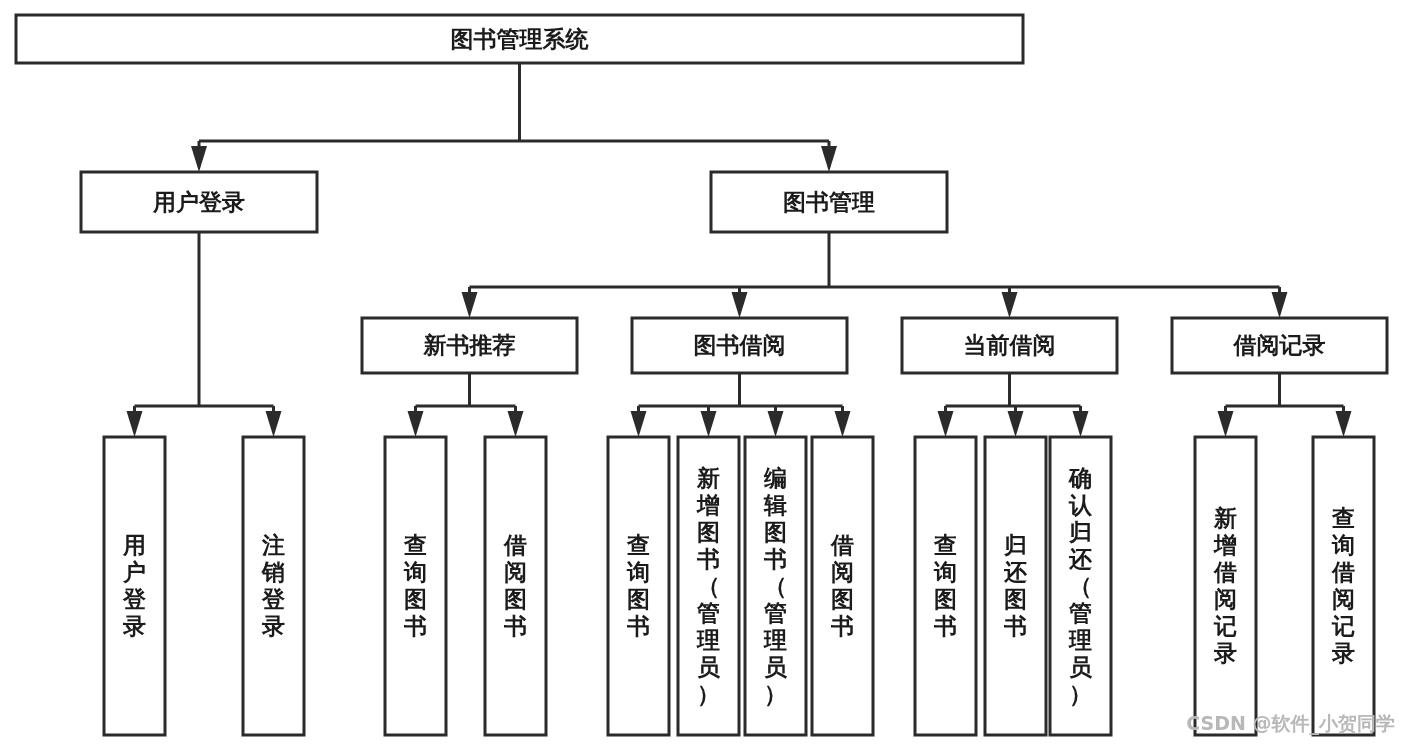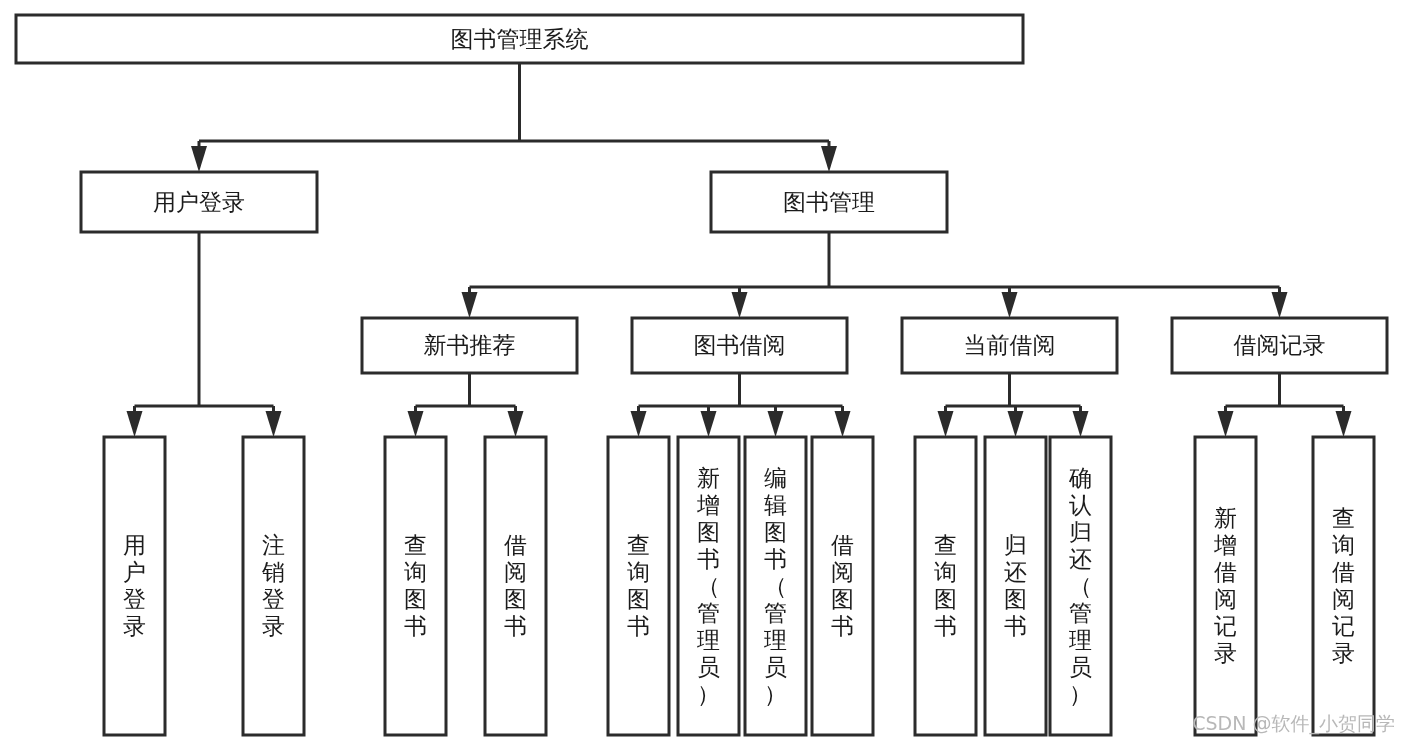--- a/index.html
+++ b/index.html
@@ -10,20 +10,21 @@
   }
   body {
     font-family: "DejaVu Sans", "Liberation Sans", sans-serif;
   }
   #diagram-root {
     position: relative;
     width: 1405px;
     height: 747px;
     background: #ffffff;
     overflow: hidden;
+    font-weight: bold;
   }
   svg#structure-chart {
     position: absolute;
     left: 0;
     top: 0;
     width: 1405px;
     height: 747px;
     display: block;
   }
   .node-rect {

